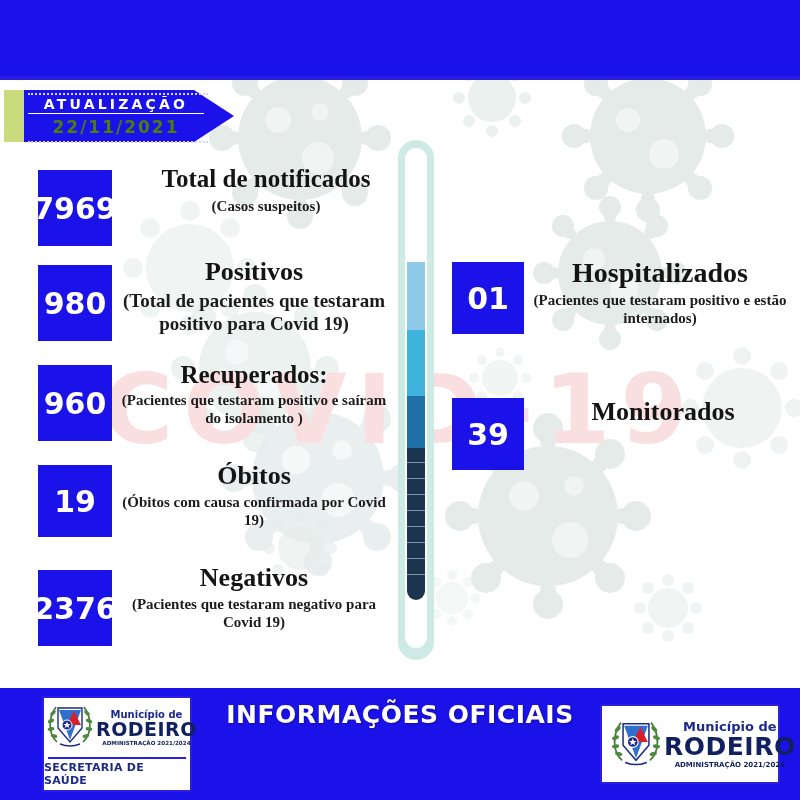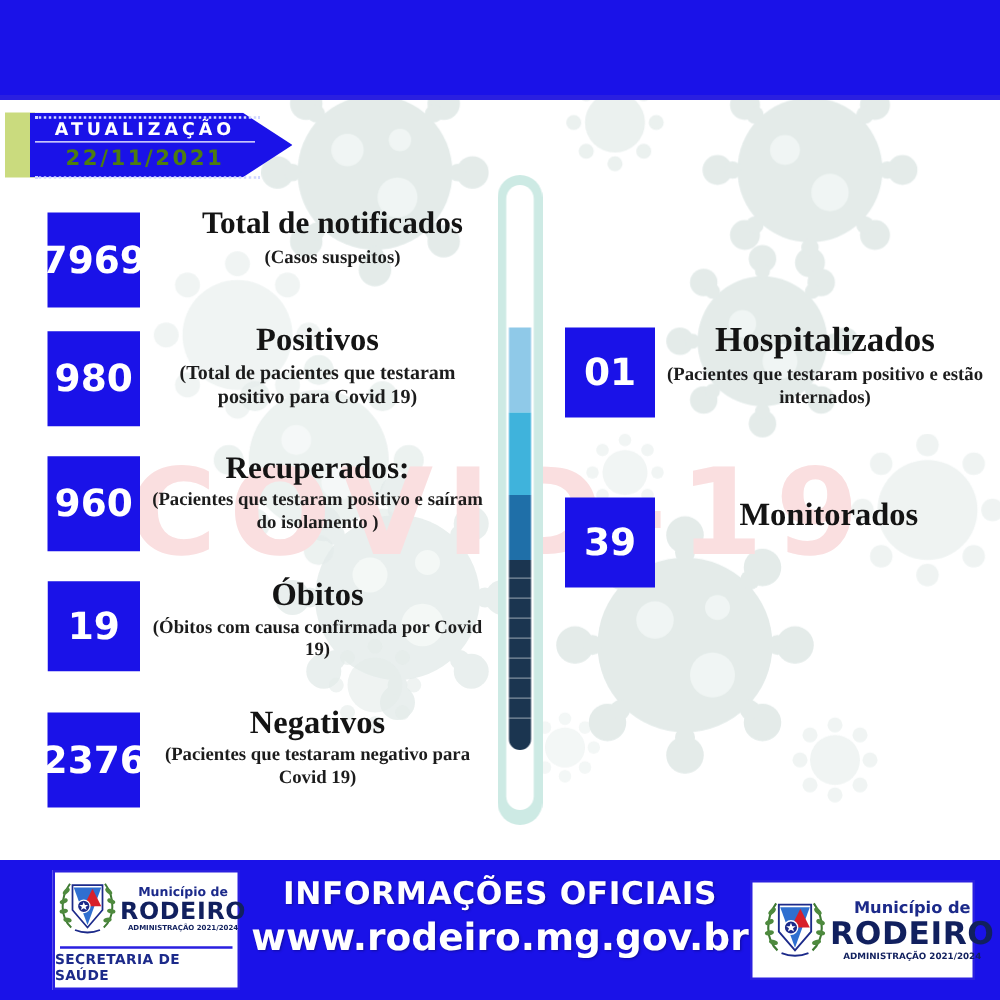--- a/index.html
+++ b/index.html
@@ -470,21 +470,21 @@
       <div class="stat-sub" style="font-size:15px;margin-top:6px;">(Casos suspeitos)</div>
     </div>
   </div>
 
   <div class="stat">
     <div class="stat-box" style="left:38px;top:265px;width:74px;height:76px;font-size:30px;text-align:center;">
       <span>980</span>
     </div>
     <div class="stat-text" style="left:118px;top:258px;width:272px;">
       <div class="stat-title" style="font-size:26px;">Positivos</div>
-      <div class="stat-sub" style="font-size:16px;margin-top:5px;">(Total de pacientes que testaram positivo para Covid 19)</div>
+      <div class="stat-sub" style="font-size:19px;margin-top:5px;">(Total de pacientes que testaram positivo para Covid 19)</div>
     </div>
   </div>
 
   <div class="stat">
     <div class="stat-box" style="left:38px;top:365px;width:74px;height:76px;font-size:30px;">
       <span>960</span>
     </div>
     <div class="stat-text" style="left:118px;top:362px;width:272px;">
       <div class="stat-title" style="font-size:25px;">Recuperados:</div>
       <div class="stat-sub" style="font-size:15px;margin-top:4px;">(Pacientes que testaram positivo e saíram do isolamento )</div>
@@ -528,21 +528,20 @@
     <div class="stat-text" style="left:538px;top:398px;width:250px;">
       <div class="stat-title" style="font-size:26px;">Monitorados</div>
       <div class="stat-sub" style="font-size:15px;margin-top:5px;"></div>
     </div>
   </div>
 
   <div class="footer"></div>
 
   <div class="footer-center">
     <div class="footer-line1">INFORMAÇÕES OFICIAIS</div>
-    <div class="footer-line2">www.rodeiro.mg.gov.br</div>
   </div>
 
   <div class="logo-card logo-left">
     <div class="logo-top">
       <div class="crest">
         <svg width="52" height="54" viewBox="0 0 52 54">
 
           <g stroke="#3f7a34" stroke-width="1.6" fill="none">
             <path d="M13 44 C4 36 4 20 12 9"></path>
             <path d="M39 44 C48 36 48 20 40 9"></path>

